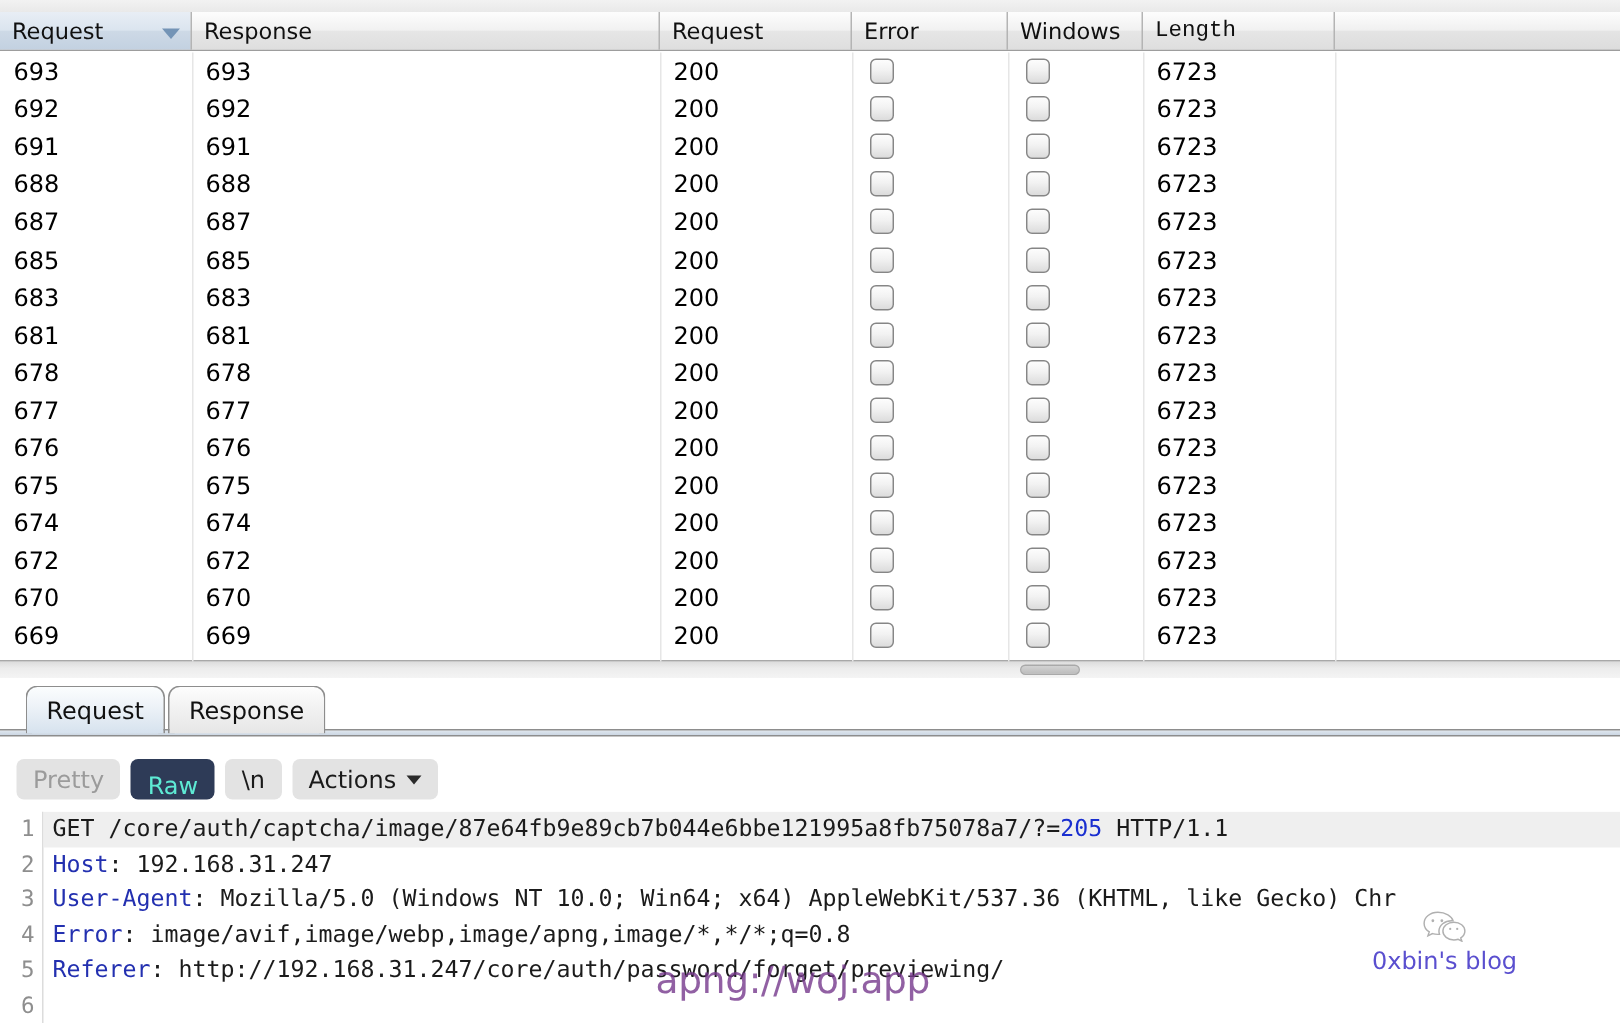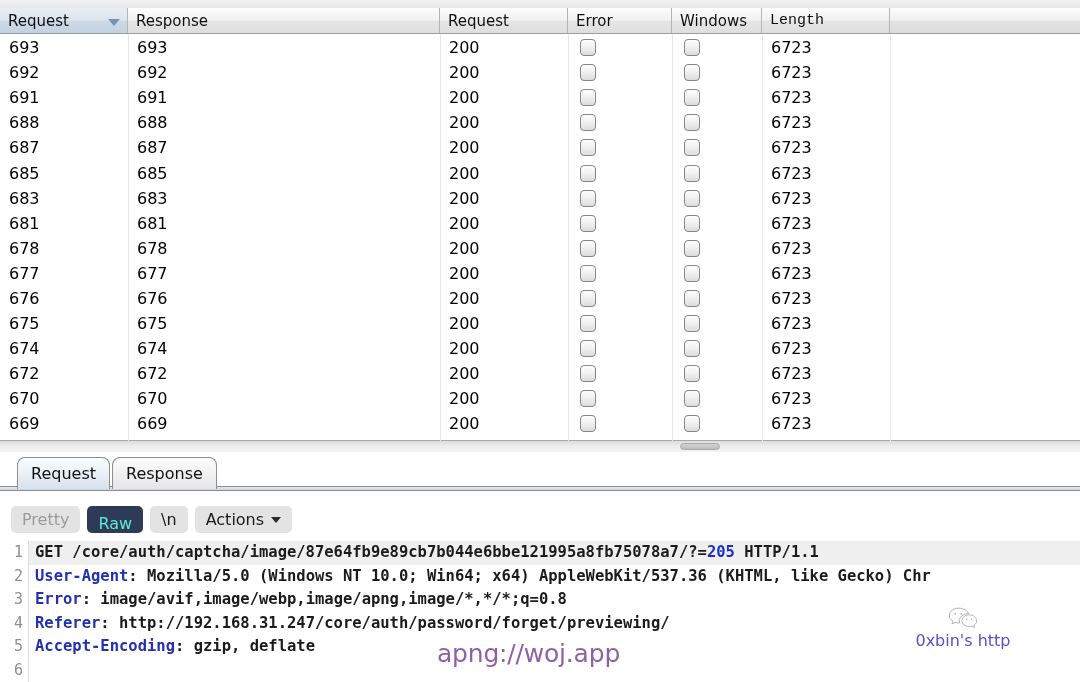--- a/index.html
+++ b/index.html
@@ -217,21 +217,20 @@
     text-align: right;
     padding-right: 5px;
     font-size: 15px;
     color: #8e8e8e;
     box-sizing: border-box;
   }
   .codelines {
     position: absolute;
     left: 29px; top: 0; right: 0; bottom: 0;
     overflow: hidden;
-    font-weight: bold;
   }
   .cline {
     height: 23.5px;
     line-height: 23.5px;
     font-size: 15.5px;
     white-space: pre;
     color: #1b1b1b;
     padding-left: 6px;
     box-sizing: border-box;
   }
@@ -556,36 +555,36 @@
     <div class="gutter" id="gutter">
         <div class="gnum">1</div>
         <div class="gnum">2</div>
         <div class="gnum">3</div>
         <div class="gnum">4</div>
         <div class="gnum">5</div>
         <div class="gnum">6</div>
       </div>
     <div class="codelines" id="codelines">
         <div class="cline hl"><span class="k-val">GET /core/auth/captcha/image/87e64fb9e89cb7b044e6bbe121995a8fb75078a7/?=</span><span class="k-num">205</span><span class="k-val"> HTTP/1.1</span></div>
+        <div class="cline"><span class="k-hdr">Host</span><span class="k-val">: 192.168.31.247</span></div>
         <div class="cline"><span class="k-hdr">User-Agent</span><span class="k-val">: Mozilla/5.0 (Windows NT 10.0; Win64; x64) AppleWebKit/537.36 (KHTML, like Gecko) Chr</span></div>
         <div class="cline"><span class="k-hdr">Error</span><span class="k-val">: image/avif,image/webp,image/apng,image/*,*/*;q=0.8</span></div>
         <div class="cline"><span class="k-hdr">Referer</span><span class="k-val">: http://192.168.31.247/core/auth/password/forget/previewing/</span></div>
-        <div class="cline"><span class="k-hdr">Accept-Encoding</span><span class="k-val">: gzip, deflate</span></div>
       </div>
   </div>
 
   <div class="wm-url">apng://woj.app</div>
 
   <div class="wm-box">
     <div class="wm-cn">
       <svg width="30" height="22" viewBox="0 0 34 24">
         <path d="M12 2C6.2 2 1.6 5.8 1.6 10.4c0 2.6 1.5 4.9 3.9 6.4l-1 3 3.4-1.7c1.3.4 2.7.6 4.1.6.4 0 .8 0 1.2-.05-.25-.75-.4-1.5-.4-2.3 0-4.4 4.3-8 9.6-8 .35 0 .7.02 1.05.05C22.6 5 17.8 2 12 2z" fill="none" stroke="#b0b0b0" stroke-width="1.1"></path>
         <circle cx="8.2" cy="8.4" r="1.05" fill="#b0b0b0"></circle>
         <circle cx="15" cy="8.4" r="1.05" fill="#b0b0b0"></circle>
         <path d="M32.4 16.2c0-3.7-3.7-6.7-8.3-6.7s-8.3 3-8.3 6.7 3.7 6.7 8.3 6.7c1.1 0 2.2-.18 3.2-.5l2.8 1.4-.8-2.4c1.9-1.2 3.1-3 3.1-5.2z" fill="none" stroke="#b0b0b0" stroke-width="1.1"></path>
         <circle cx="21.3" cy="14.6" r="0.85" fill="#b0b0b0"></circle>
         <circle cx="26.6" cy="14.6" r="0.85" fill="#b0b0b0"></circle>
       </svg>
     </div>
-    <div class="wm-blog">0xbin's http</div>
+    <div class="wm-blog">0xbin's blog</div>
   </div>
 
 </div>
 
 </body></html>

